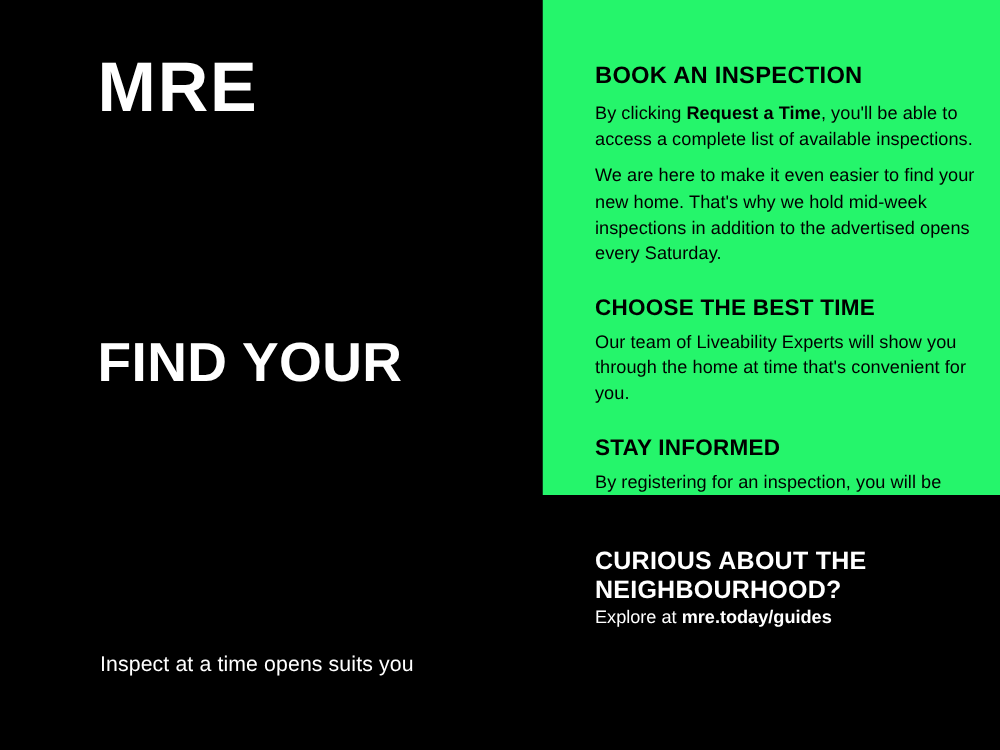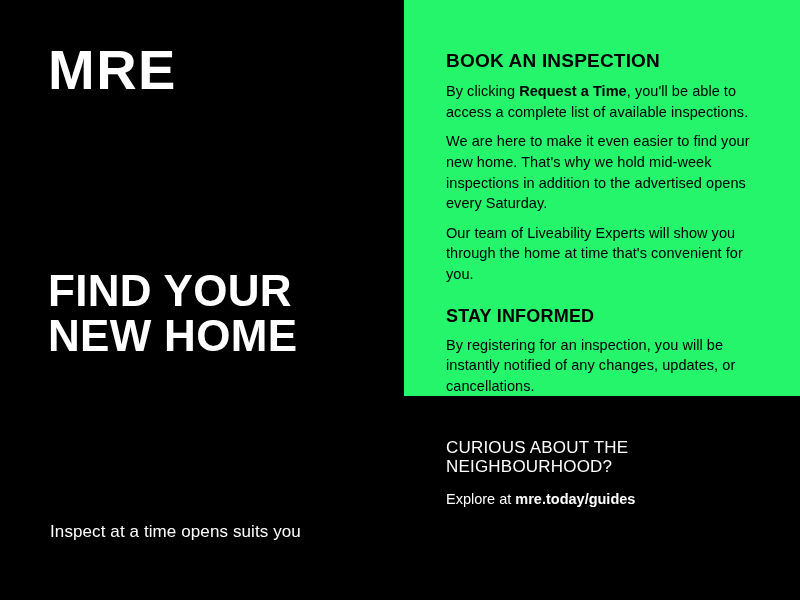--- a/index.html
+++ b/index.html
@@ -9,20 +9,21 @@
     background: #000000;
     font-family: "Liberation Sans", sans-serif;
     overflow: hidden;
   }
   .page {
     position: relative;
     width: 800px;
     height: 456px;
     display: flex;
     background: #000000;
+    padding-left: 30px;
   }
 
   
   .left {
     width: 404px;
     height: 600px;
     background: #000000;
     position: relative;
     flex: 0 0 404px;
   }
@@ -98,51 +99,50 @@
   }
   p.body:last-child { margin-bottom: 0; }
   b, strong { font-weight: 700; }
 
   .explore {
     font-size: 14.5px;
     line-height: 1.42;
   }
   .explore .link { font-weight: 700; }
   .nb-title {
-    font-size: 17px;
-    font-weight: 400;
+    font-size: 20px;
+    font-weight: 700;
     line-height: 1.14;
-    margin-bottom: 12px;
     letter-spacing: 0.2px;
   }
   .nb-title span { display: block; }
 </style>
 </head>
 <body>
 
 <div class="page">
 
   <div class="left">
     <div class="brand">MRE</div>
     <div class="headline">
       <span>FIND YOUR</span>
-      <span>NEW HOME</span>
     </div>
     <div class="tagline">Inspect at a time opens suits you</div>
   </div>
 
   <div class="right">
 
     <div class="green-panel">
       <h2 class="sec-title">BOOK AN INSPECTION</h2>
 
       <p class="body"><span>By clicking </span><b>Request a Time</b><span>, you'll be able to access a complete list of available inspections.</span></p>
 
       <p class="body">We are here to make it even easier to find your new home. That's why we hold mid-week inspections in addition to the advertised opens every Saturday.</p>
 
+      <h2 class="sec-title sub">CHOOSE THE BEST TIME</h2>
       <p class="body">Our team of Liveability Experts will show you through the home at time that's convenient for you.</p>
 
       <h2 class="sec-title sub">STAY INFORMED</h2>
       <p class="body">By registering for an inspection, you will be instantly notified of any changes, updates, or cancellations.</p>
     </div>
 
     <div class="black-panel">
       <div class="nb-title">
         <span>CURIOUS ABOUT THE</span>
         <span>NEIGHBOURHOOD?</span>

